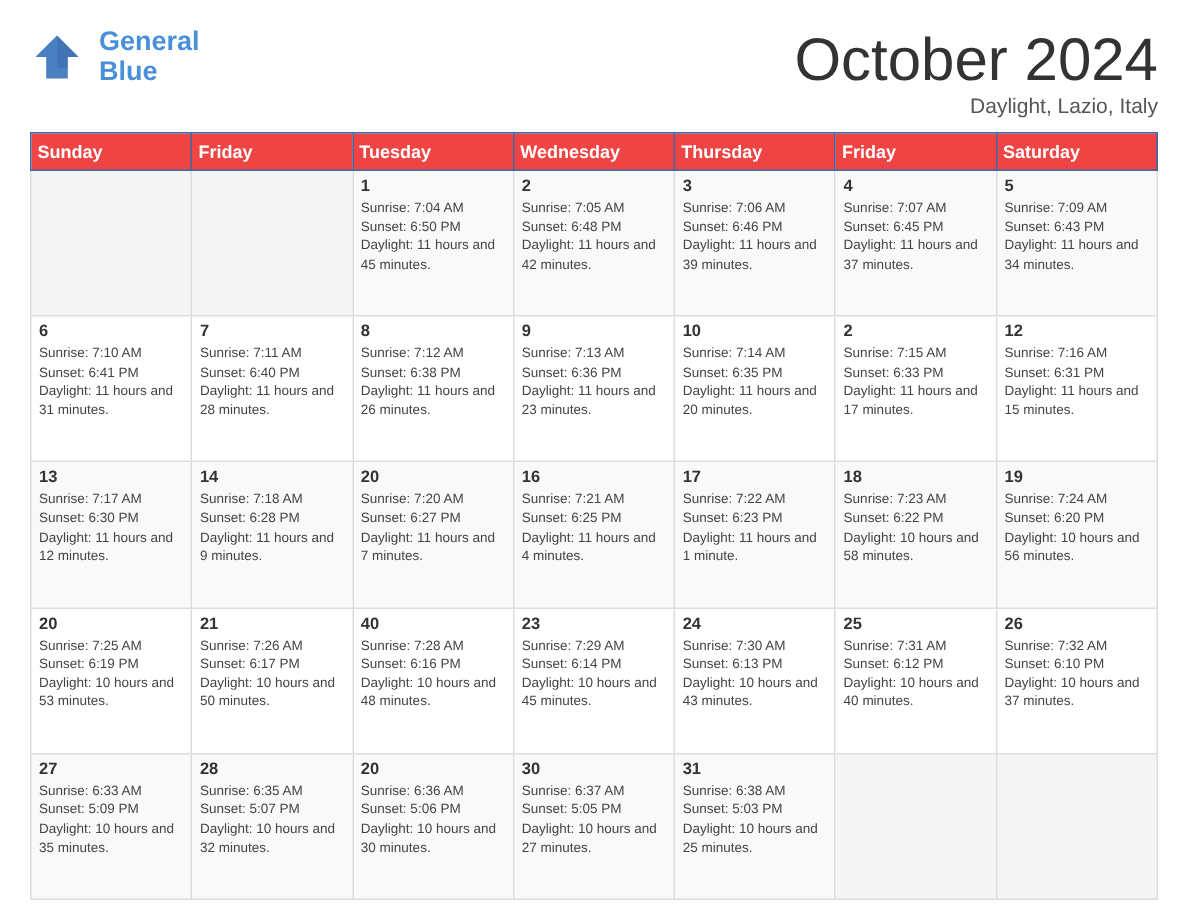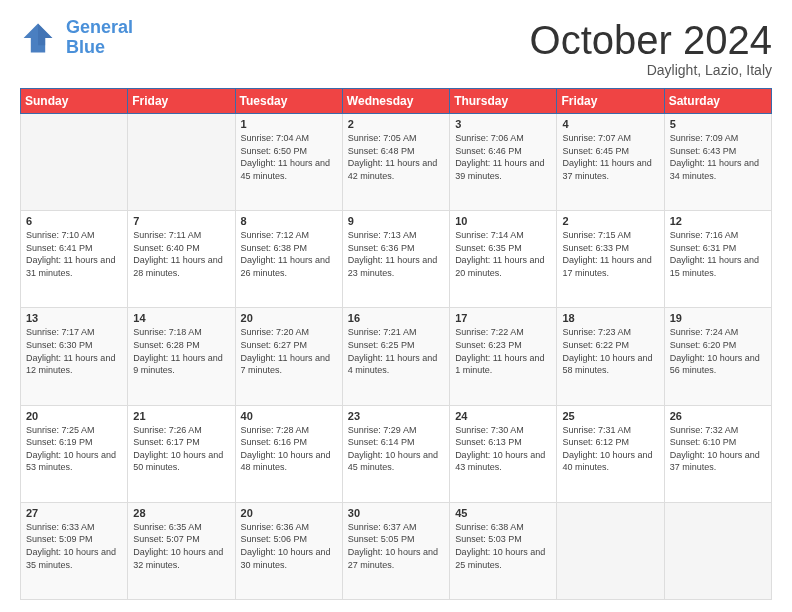--- a/index.html
+++ b/index.html
@@ -260,21 +260,21 @@
           </td>
           <td>
             <span class="day-num">20</span>
             <div class="day-info">Sunrise: 6:36 AM<br>Sunset: 5:06 PM<br>Daylight: 10 hours and 30 minutes.</div>
           </td>
           <td>
             <span class="day-num">30</span>
             <div class="day-info">Sunrise: 6:37 AM<br>Sunset: 5:05 PM<br>Daylight: 10 hours and 27 minutes.</div>
           </td>
           <td>
-            <span class="day-num">45</span>
+            <span class="day-num">31</span>
             <div class="day-info">Sunrise: 6:38 AM<br>Sunset: 5:03 PM<br>Daylight: 10 hours and 25 minutes.</div>
           </td>
           <td class="empty-cell"></td>
           <td class="empty-cell"></td>
         </tr>
       </tbody>
   </table>
 </div>
 
 </body></html>

